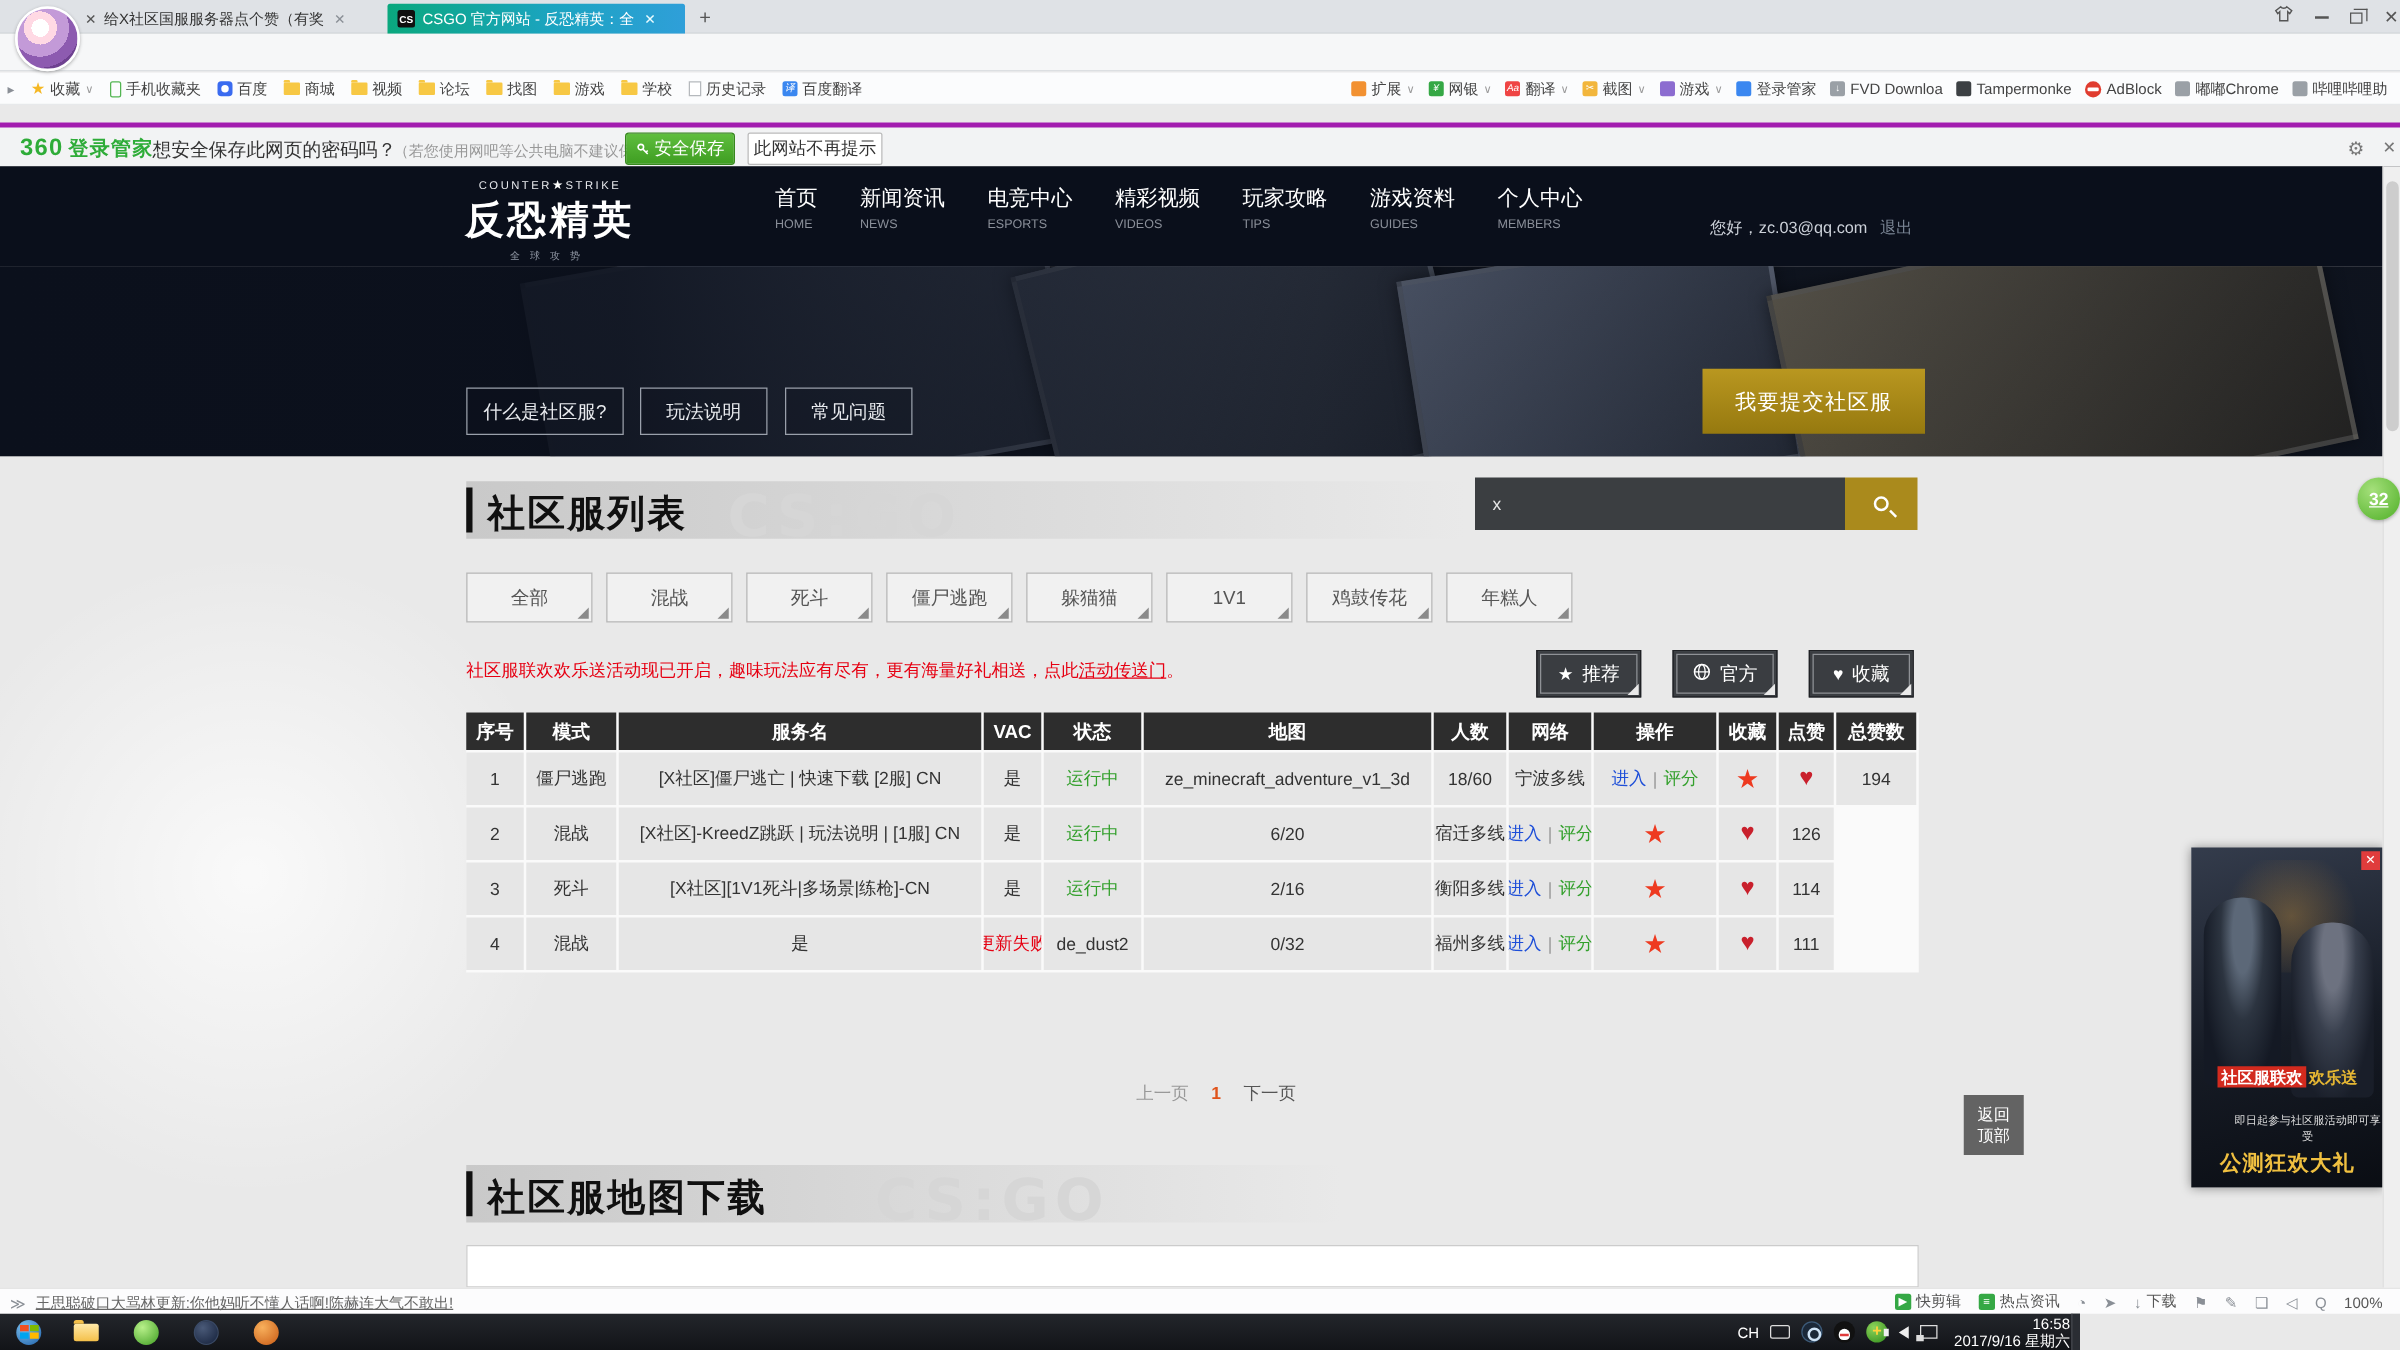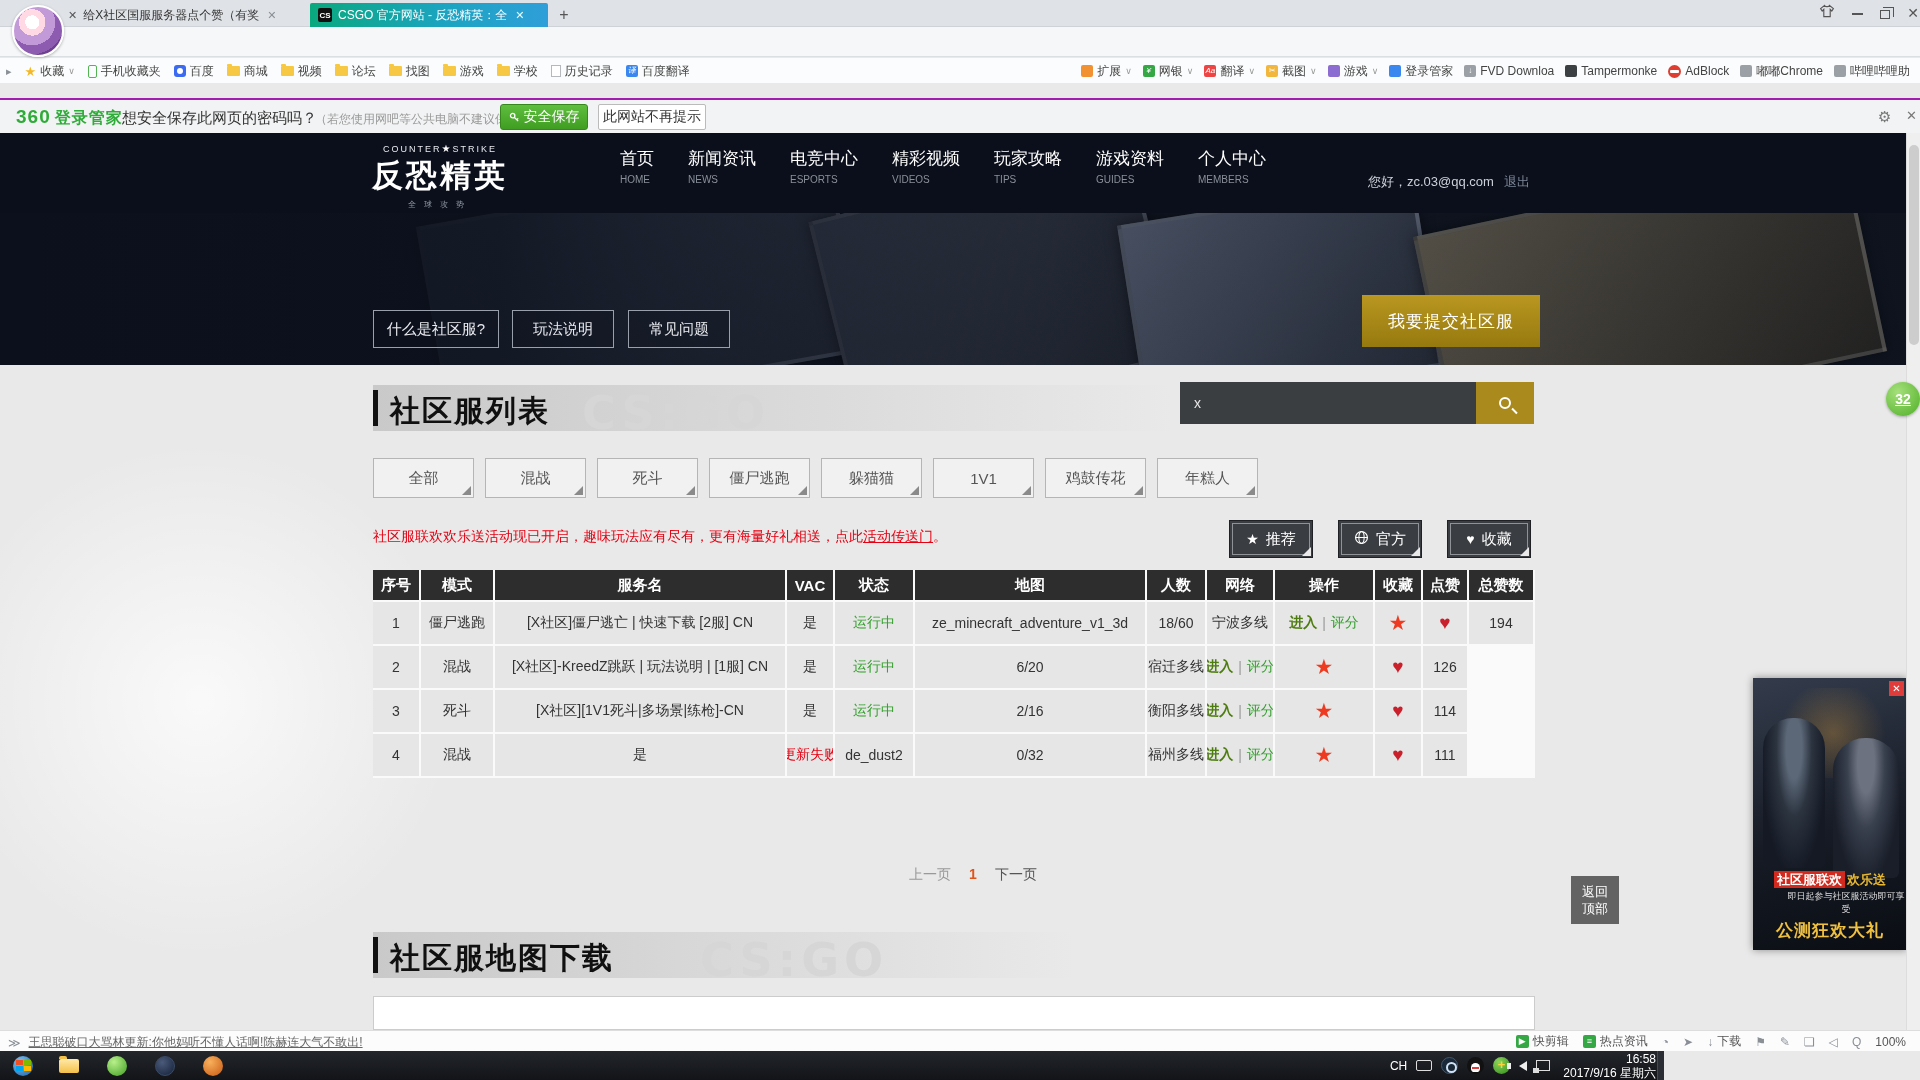--- a/index.html
+++ b/index.html
@@ -50,21 +50,21 @@
   .ic-baidu:before { content:""; position:absolute; left:3px; top:3px; width:6px; height:6px; background:#fff; border-radius:50%; }
   .ic-page { width:10px; height:12px; background:#fff; border:1px solid #b5b9bd; }
   .ic-sq { width:12px; height:12px; border-radius:2px; color:#fff; font-size:8px; line-height:12px; text-align:center; }
   .bgblue { background:#3a87f0; } .bggreen { background:#35a845; } .bgred { background:#ef4444; }
   .bgyellow { background:#f2b63c; } .bgpurple { background:#8c6cd0; } .bggray { background:#9aa0a6; }
   .bgdark { background:#3c4043; } .bgorange { background:#f29131; }
   .ic-adblock { width:13px; height:13px; background:#e03c2f; border-radius:50%; position:relative; }
   .ic-adblock:before { content:""; position:absolute; left:2px; top:5px; width:9px; height:3px; background:#fff; border-radius:1px; }
   .bm-toggle { color:#8a8f96; font-size:11px; }
 
-  .pwdbar { left:0; top:98px; width:1920px; height:35px; background:#f2f3f4; border-top:2px solid #a21caf; box-shadow:0 1px 2px rgba(0,0,0,.12); }
+  .pwdbar { left:0; top:98px; width:1920px; height:35px; background:#f2f3f4; border-top:4px solid #a21caf; box-shadow:0 1px 2px rgba(0,0,0,.12); }
   .p360 { left:16px; top:6px; font-size:19px; font-weight:bold; color:#2eac38; letter-spacing:1px; }
   .p360 .b2 { font-size:16px; margin-left:4px; }
   .pwd-q { left:122px; top:9px; font-size:15px; color:#333; }
   .pwd-hint { left:315px; top:11px; font-size:12px; color:#999; }
   .btn-save { left:500px; top:4px; width:88px; height:26px; background:linear-gradient(#5fbe3e,#3f9e22); border:1px solid #36881d; border-radius:3px; color:#fff; font-size:14px; display:flex; align-items:center; justify-content:center; gap:4px; }
   .btn-dismiss { left:598px; top:4px; width:108px; height:26px; background:#fff; border:1px solid #bbb; border-radius:2px; color:#333; font-size:14px; display:flex; align-items:center; justify-content:center; }
   .pwd-gear { left:1878px; top:8px; color:#777; font-size:15px; }
   .pwd-close { left:1906px; top:8px; color:#777; font-size:13px; }
 
   
@@ -115,41 +115,41 @@
   .act-btn { top:520px; width:84px; height:38px; background:#3a3d41; border:1px solid #1f2124; box-shadow:inset 0 0 0 2px #3a3d41, inset 0 0 0 3px #8f9296; color:#fff; font-size:15px; display:flex; align-items:center; justify-content:center; gap:7px; position:absolute; }
   .act-btn:after { content:""; position:absolute; right:1px; bottom:1px; border-left:9px solid transparent; border-bottom:9px solid #e9e9e9; }
   .act-ic { color:#fff; font-size:14px; }
   .globe svg { width:15px; height:15px; }
 
   .servertable { left:373px; top:570px; width:1162px; background:#fafafa; }
   .trow { display:grid; grid-template-columns:46px 72px 290px 46px 78px 230px 58px 66px 98px 46px 44px 64px; gap:2px; margin-bottom:2px; }
   .th { background:#2d2d2d; color:#fff; font-size:15px; font-weight:bold; height:30px; display:flex; align-items:center; justify-content:center; }
   .td { background:#e6e6e6; color:#333; font-size:14px; height:42px; display:flex; align-items:center; justify-content:center; text-align:center; padding:0 2px; overflow:hidden; white-space:nowrap; }
   .st-run { color:#33a02c; } .st-fail { color:#e60012; }
-  .op-enter { color:#4d7c0f;font-weight:bold; } .op-pipe { color:#999; margin:0 5px; } .op-rate { color:#33a02c; }
+  .op-enter { color:#1d4ed8; } .op-pipe { color:#999; margin:0 5px; } .op-rate { color:#33a02c; }
   .cell-star { color:#ee3a20; font-size:21px; } .cell-heart { color:#c9202c; font-size:19px; }
 
   .pagination { left:873px; top:866px; width:200px; display:flex; justify-content:center; gap:18px; font-size:14px; }
   .pg-prev { color:#999; } .pg-num { color:#e0541c; font-weight:bold; } .pg-next { color:#555; }
 
   .backtop { left:1571px; top:876px; width:48px; height:48px; background:#636363; color:#fff; font-size:13px; display:flex; flex-direction:column; align-items:center; justify-content:center; line-height:17px; }
 
   .mappanel { left:373px; top:996px; width:1162px; height:34px; background:#fff; border:1px solid #ccc; }
 
   
   .ad { left:1753px; top:678px; width:154px; height:272px; background:linear-gradient(165deg,#343c4c,#161b25 55%,#0a0d13); overflow:hidden; z-index:60; box-shadow:0 0 8px rgba(0,0,0,.4); }
   .ad-close { position:absolute; right:3px; top:3px; width:15px; height:15px; background:#e03c3c; color:#fff; font-size:10px; line-height:15px; text-align:center; z-index:5; }
   .ad-fig1 { position:absolute; left:10px; top:40px; width:62px; height:150px; background:radial-gradient(ellipse at 50% 20%, #5c6878 0 18%, #2c3440 40%, #141924 75%); border-radius:30px 30px 6px 6px; }
   .ad-fig2 { position:absolute; right:8px; top:60px; width:66px; height:140px; background:radial-gradient(ellipse at 50% 18%, #6d7280 0 18%, #39404e 40%, #191e29 75%); border-radius:32px 32px 6px 6px; }
   .ad-glow { position:absolute; left:20px; top:10px; width:120px; height:90px; background:radial-gradient(circle,rgba(240,170,60,.30),rgba(240,170,60,0) 70%); }
   .ad-text { position:absolute; left:0; bottom:8px; width:100%; text-align:center; }
   .ad-l1 { font-size:13px; }
   .ad-tag { background:#d22a1e; color:#fff; padding:1px 3px; font-weight:bold; }
   .ad-l1b { color:#e6b733; font-weight:bold; margin-left:2px; }
-  .ad-l2 { color:#ddd; font-size:9px; margin-top:1px;padding-left:32px; }
+  .ad-l2 { color:#ddd; font-size:9px; margin-top:19px;padding-left:32px; }
   .ad-l3 { color:#f0c040; font-size:17px; font-weight:bold; margin-top:3px; letter-spacing:1px; }
 
   .speedball { left:1886px; top:382px; width:34px; height:34px; border-radius:50%; background:radial-gradient(circle at 35% 30%,#a5e07b,#4faf27); color:#fff; font-size:14px; font-weight:bold; display:flex; align-items:center; justify-content:center; z-index:70; box-shadow:0 1px 3px rgba(0,0,0,.3);text-decoration:underline; }
 
   .scrollbar { left:1906px; top:133px; width:14px; height:897px; background:#efefef; border-left:1px solid #ddd; z-index:65; }
   .scroll-thumb { position:absolute; left:2px; top:12px; width:10px; height:200px; background:#cdcdcd; border-radius:5px; }
 
   
   .statusbar { left:0; top:1030px; width:1920px; height:21px; background:#fcfcfd; border-top:1px solid #ddd; font-size:12px; color:#777; }
   .sb-left { position:absolute; left:8px; top:3px; display:flex; gap:8px; align-items:center; }

